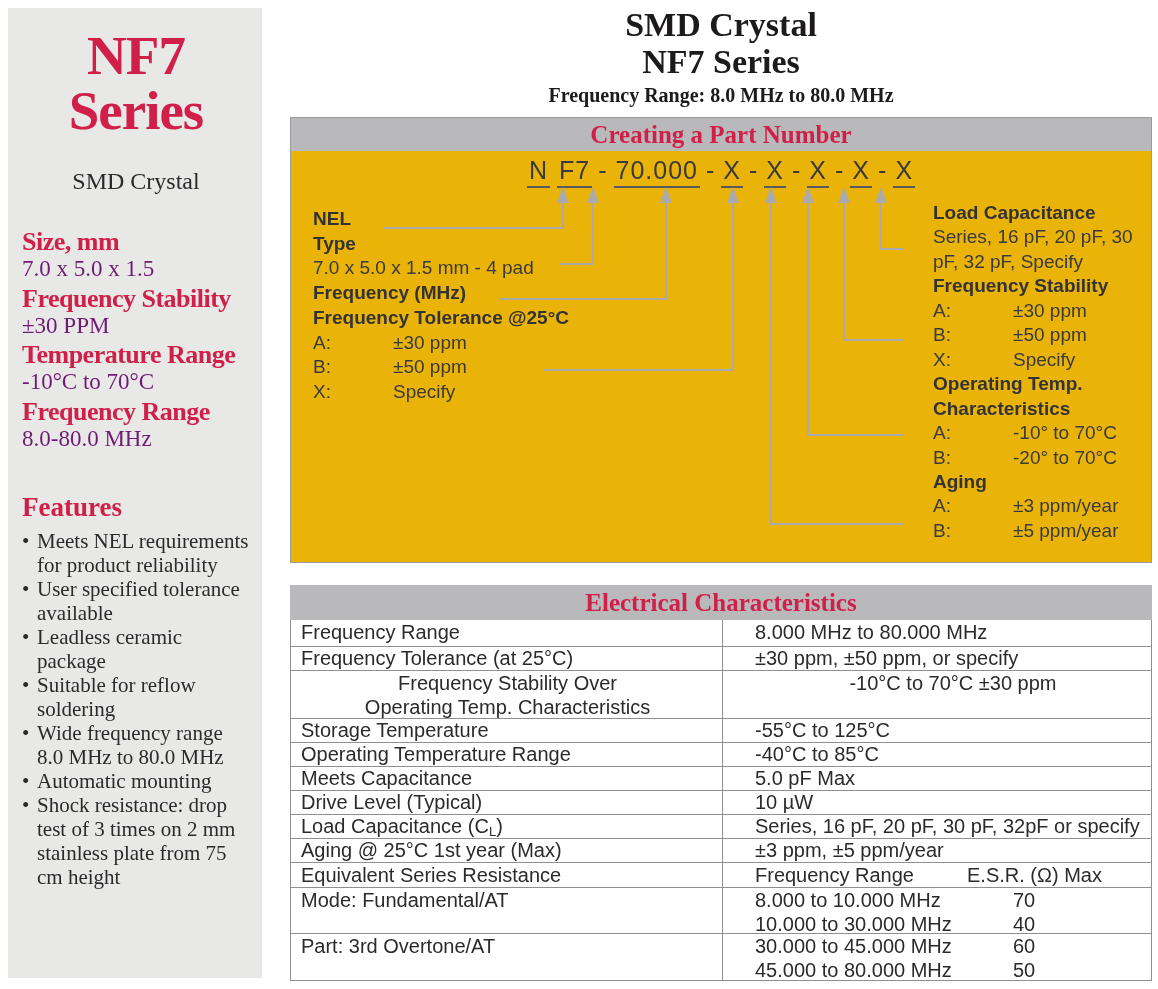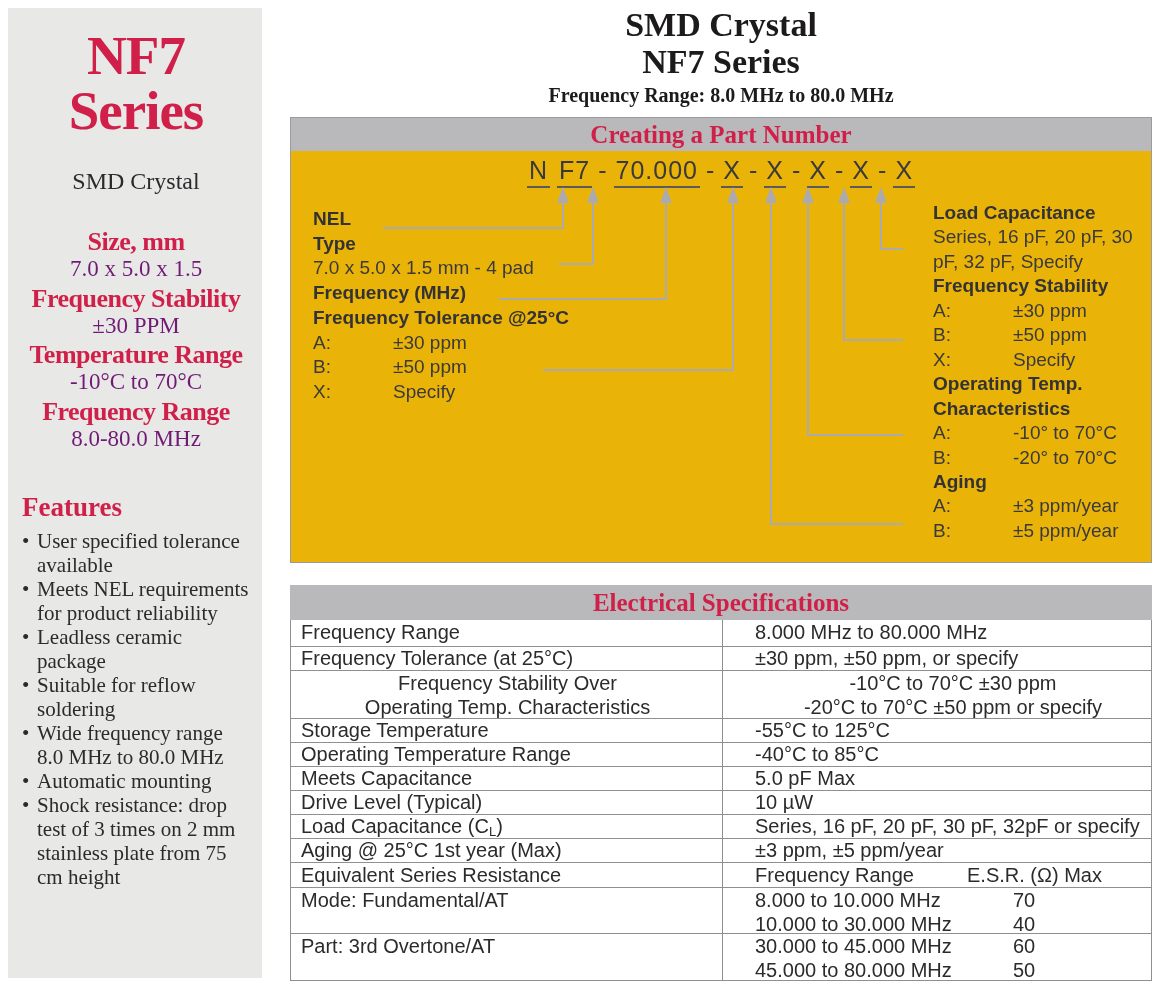--- a/index.html
+++ b/index.html
@@ -16,21 +16,21 @@
   }
   .sb-title {
     font-family:"Liberation Serif", serif; font-weight:bold;
     color:var(--accent); font-size:55px; line-height:1.0;
     text-align:center; letter-spacing:-1px;
   }
   .sb-sub {
     font-family:"Liberation Serif", serif; color:#2b2b2d;
     font-size:24px; text-align:center; margin-top:30px;
   }
-  .sb-specs { margin-top:32px;text-align:center; }
+  .sb-specs { margin-top:32px; }
   .sb-h {
     font-family:"Liberation Serif", serif; font-weight:bold;
     color:var(--accent); font-size:26px; line-height:1.15; letter-spacing:-0.5px;
   }
   .sb-v {
     font-family:"Liberation Serif", serif; color:#701a75;
     font-size:23px; line-height:1.08; margin-bottom:2px;
   }
   .sb-feat-title {
     font-family:"Liberation Serif", serif; font-weight:bold;
@@ -133,22 +133,22 @@
     <div class="sb-h">Frequency Stability</div>
     <div class="sb-v">±30 PPM</div>
     <div class="sb-h">Temperature Range</div>
     <div class="sb-v">-10°C to 70°C</div>
     <div class="sb-h">Frequency Range</div>
     <div class="sb-v">8.0-80.0 MHz</div>
   </div>
 
   <div class="sb-feat-title">Features</div>
   <ul class="sb-features">
+    <li>Meets NEL requirements for product reliability</li>
     <li>User specified tolerance available</li>
-    <li>Meets NEL requirements for product reliability</li>
     <li>Leadless ceramic package</li>
     <li>Suitable for reflow soldering</li>
     <li>Wide frequency range 8.0 MHz to 80.0 MHz</li>
     <li>Automatic mounting</li>
     <li>Shock resistance: drop test of 3 times on 2 mm stainless plate from 75 cm height</li>
   </ul>
 </div>
 
 <div class="main-header">
   <div class="mh-title">
@@ -248,21 +248,21 @@
       <div class="lblrow krow"><span class="k">B:</span><span>-20° to 70°C</span></div>
       <div class="lblrow"><b>Aging</b></div>
       <div class="lblrow krow"><span class="k">A:</span><span>±3 ppm/year</span></div>
       <div class="lblrow krow"><span class="k">B:</span><span>±5 ppm/year</span></div>
     </div>
   </div>
 </div>
 
 <div class="es-section">
   <div class="graybar">
-    <span>Electrical Specifications</span>
+    <span>Electrical Characteristics</span>
   </div>
   <div class="es-table">
 
     <div class="es-row r-h26">
       <div class="es-label">
           <span class="ln">Frequency Range</span>
         </div>
       <div class="es-value">
           <span class="ln">8.000 MHz to 80.000 MHz</span>
         </div>
@@ -275,21 +275,20 @@
           <span class="ln">±30 ppm, ±50 ppm, or specify</span>
         </div>
     </div>
     <div class="es-row r-h48">
       <div class="es-label">
         <span class="ln">Frequency Stability Over</span>
         <span class="ln">Operating Temp. Characteristics</span>
       </div>
       <div class="es-value">
         <span class="ln">-10°C to 70°C ±30 ppm</span>
-        <span class="ln">-20°C to 70°C ±50 ppm or specify</span>
       </div>
     </div>
     <div class="es-row r-h24">
       <div class="es-label">
           <span class="ln">Storage Temperature</span>
         </div>
       <div class="es-value">
           <span class="ln">-55°C to 125°C</span>
         </div>
     </div>

